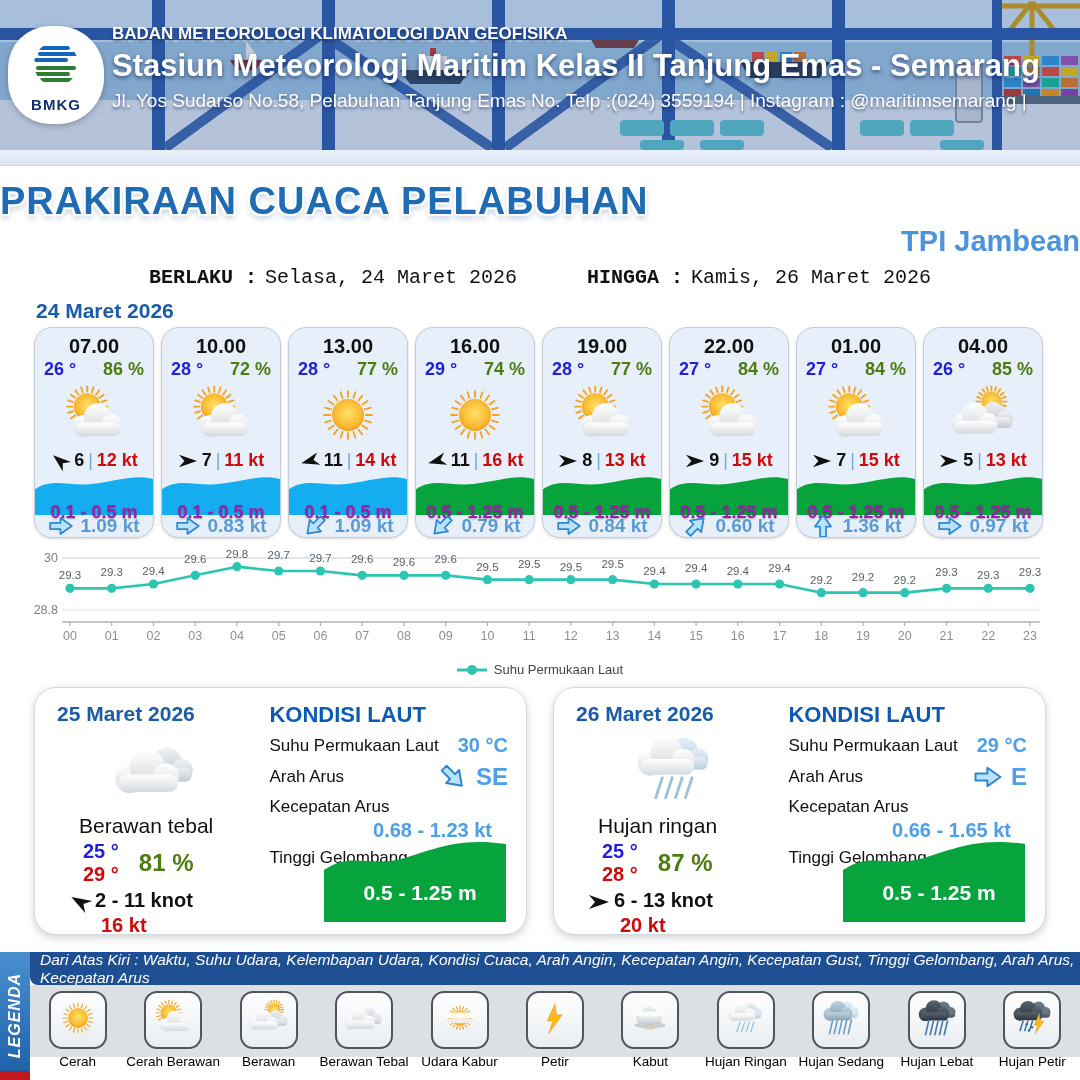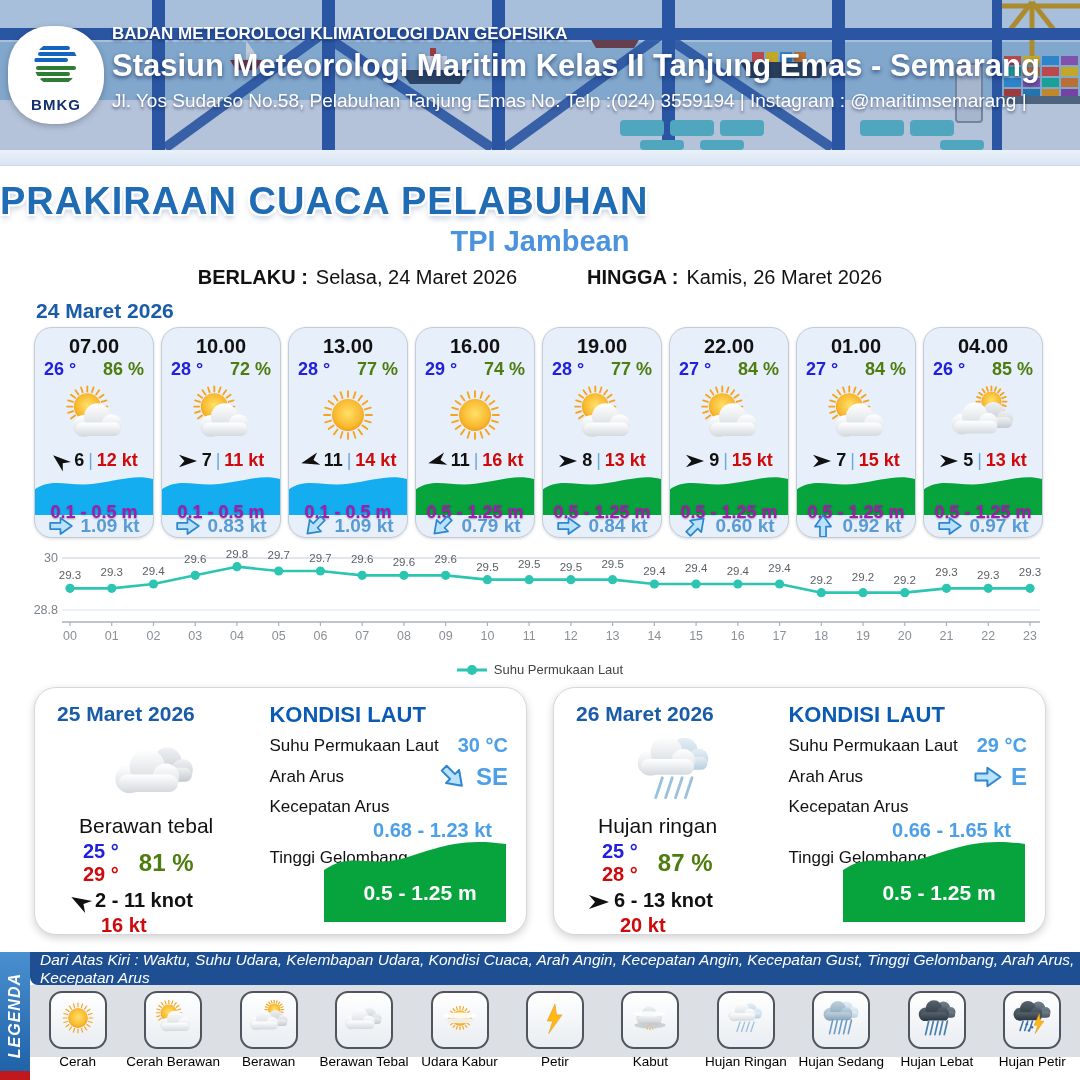--- a/index.html
+++ b/index.html
@@ -23,22 +23,22 @@
   .header-text { position: absolute; left: 112px; top: 24px; z-index: 3; color: #fff; }
   .h-agency { font-size: 17px; font-weight: bold; text-shadow: 0 2px 3px rgba(10,30,80,.6); }
   .h-station { font-size: 31px; font-weight: bold; margin-top: 4px; text-shadow: 0 2px 4px rgba(10,30,80,.65); }
   .h-address { font-size: 19px; margin-top: 6px; text-shadow: 0 2px 3px rgba(10,30,80,.6); }
   
   .title-main {
     margin-top: 14px;
     font-size: 38px; font-weight: bold; letter-spacing: 1px; color: #1f6cb4;
     text-shadow: -2px -2px 0 #fff, 2px -2px 0 #fff, -2px 2px 0 #fff, 2px 2px 0 #fff, 0 4px 6px rgba(40,80,140,.35);
   }
-  .title-loc { text-align: center; font-size: 29px; font-weight: bold; color: #4b94dd; margin-top: 2px; }
-  .validity { display: flex; justify-content: center; gap: 70px; margin-top: 8px; font-size: 20px; color: #111; }
+  .title-loc { text-align: right; font-size: 29px; font-weight: bold; color: #4b94dd; margin-top: 2px; }
+  .validity { display: flex; justify-content: center; gap: 70px; margin-top: 8px; font-size: 20px; color: #111; font-family: Liberation Mono, monospace; }
   .validity b { font-weight: bold; }
   .validity span.val { font-weight: normal; margin-left: 8px; }
   .forecast-date { margin: 10px 0 4px 36px; font-size: 21px; font-weight: bold; color: #1a5ca8; }
   
   .hourly-row { display: flex; gap: 7px; padding: 0 34px; }
   .hcard {
     width: 120px; height: 211px; background: #e7f0fa;
     border: 1px solid #c3cdd8; border-radius: 18px; overflow: hidden;
     display: flex; flex-direction: column; box-shadow: 0 1px 3px rgba(0,0,0,.15);
   }
@@ -666,21 +666,21 @@
           <path d="M0 24 C18 6 36 21 60 16 C86 11 102 2 120 9 L120 62 L0 62 Z" fill="#07a33c"></path>
         </svg>
       <span class="h-wavetext">0.5 - 1.25 m</span>
     </div>
     <div class="h-cur">
       <span class="blockarrow" style="transform:rotate(-90deg)">
           <svg width="26" height="22" viewBox="0 0 24 20">
             <path d="M2 7.2 H11.5 V2.6 L22 10 L11.5 17.4 V12.8 H2 Z" fill="#b9e2fc" stroke="#2f86cf" stroke-width="1.6" stroke-linejoin="round"></path>
           </svg>
         </span>
-      <span>0.92 kt</span>
+      <span>1.36 kt</span>
     </div>
   </div>
   <div class="hcard">
     <div class="h-time">04.00</div>
     <div class="h-th">
       <span class="h-temp">26 °</span>
       <span class="h-hum">85 %</span>
     </div>
     <div class="h-icon">
         <svg viewBox="0 0 100 76">

